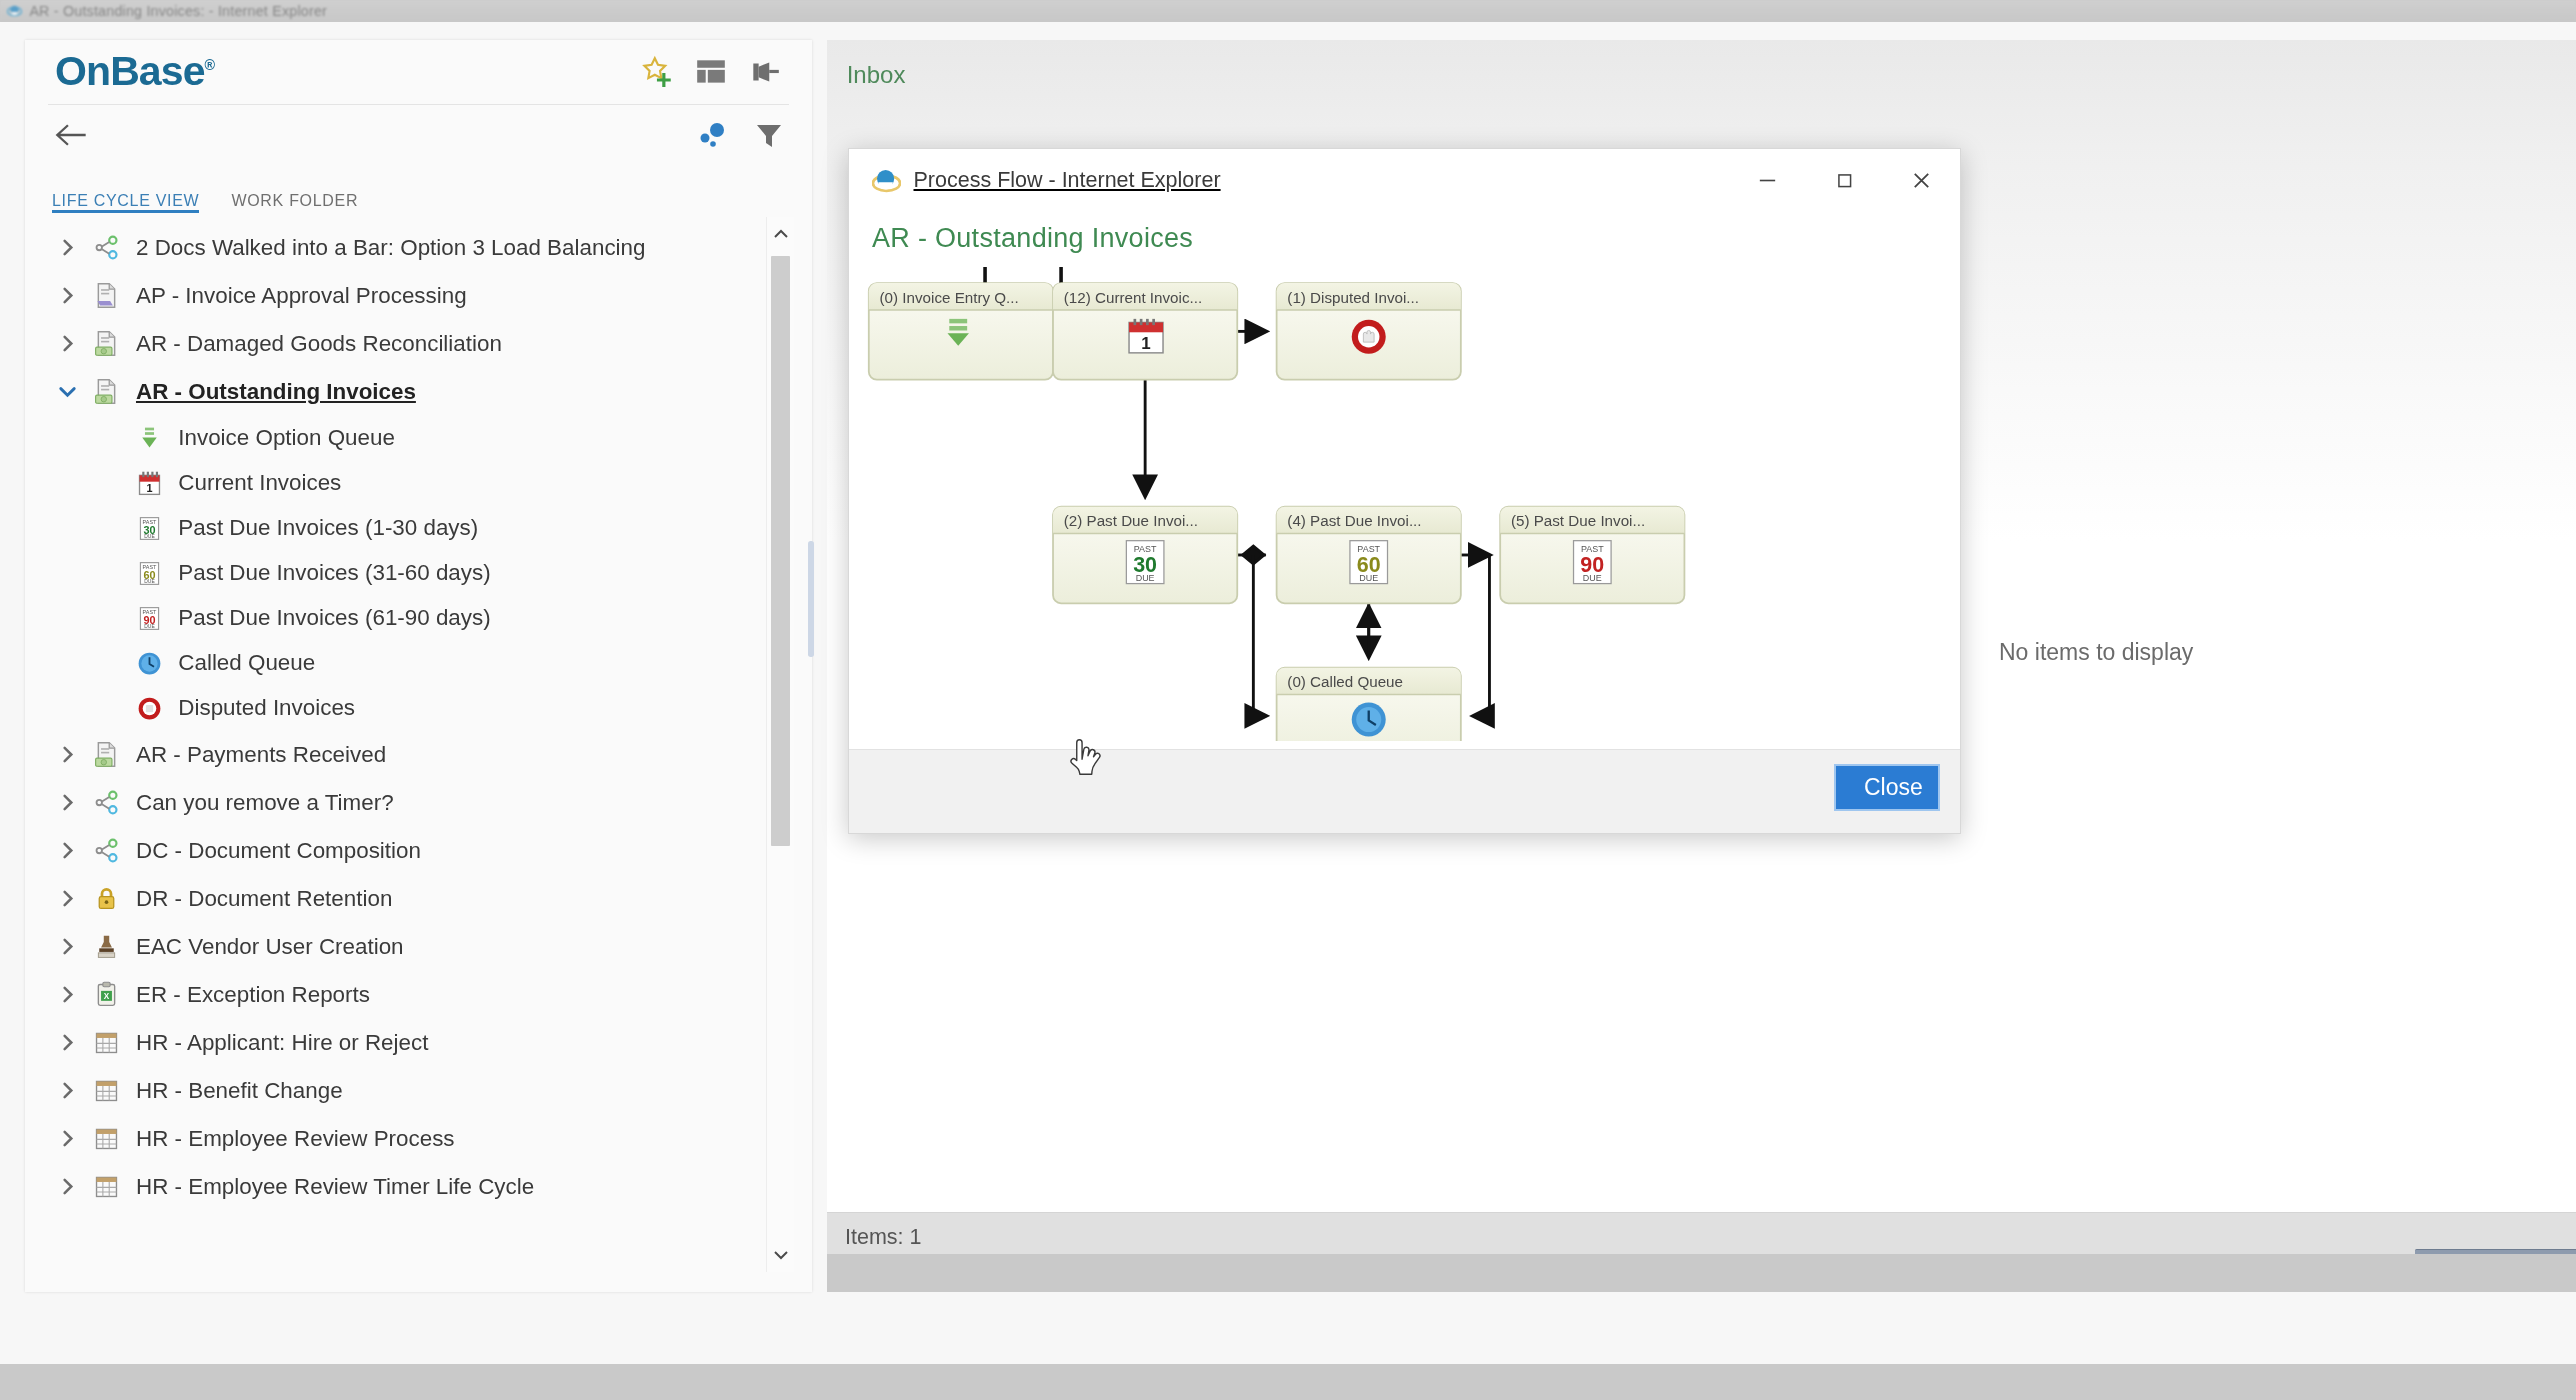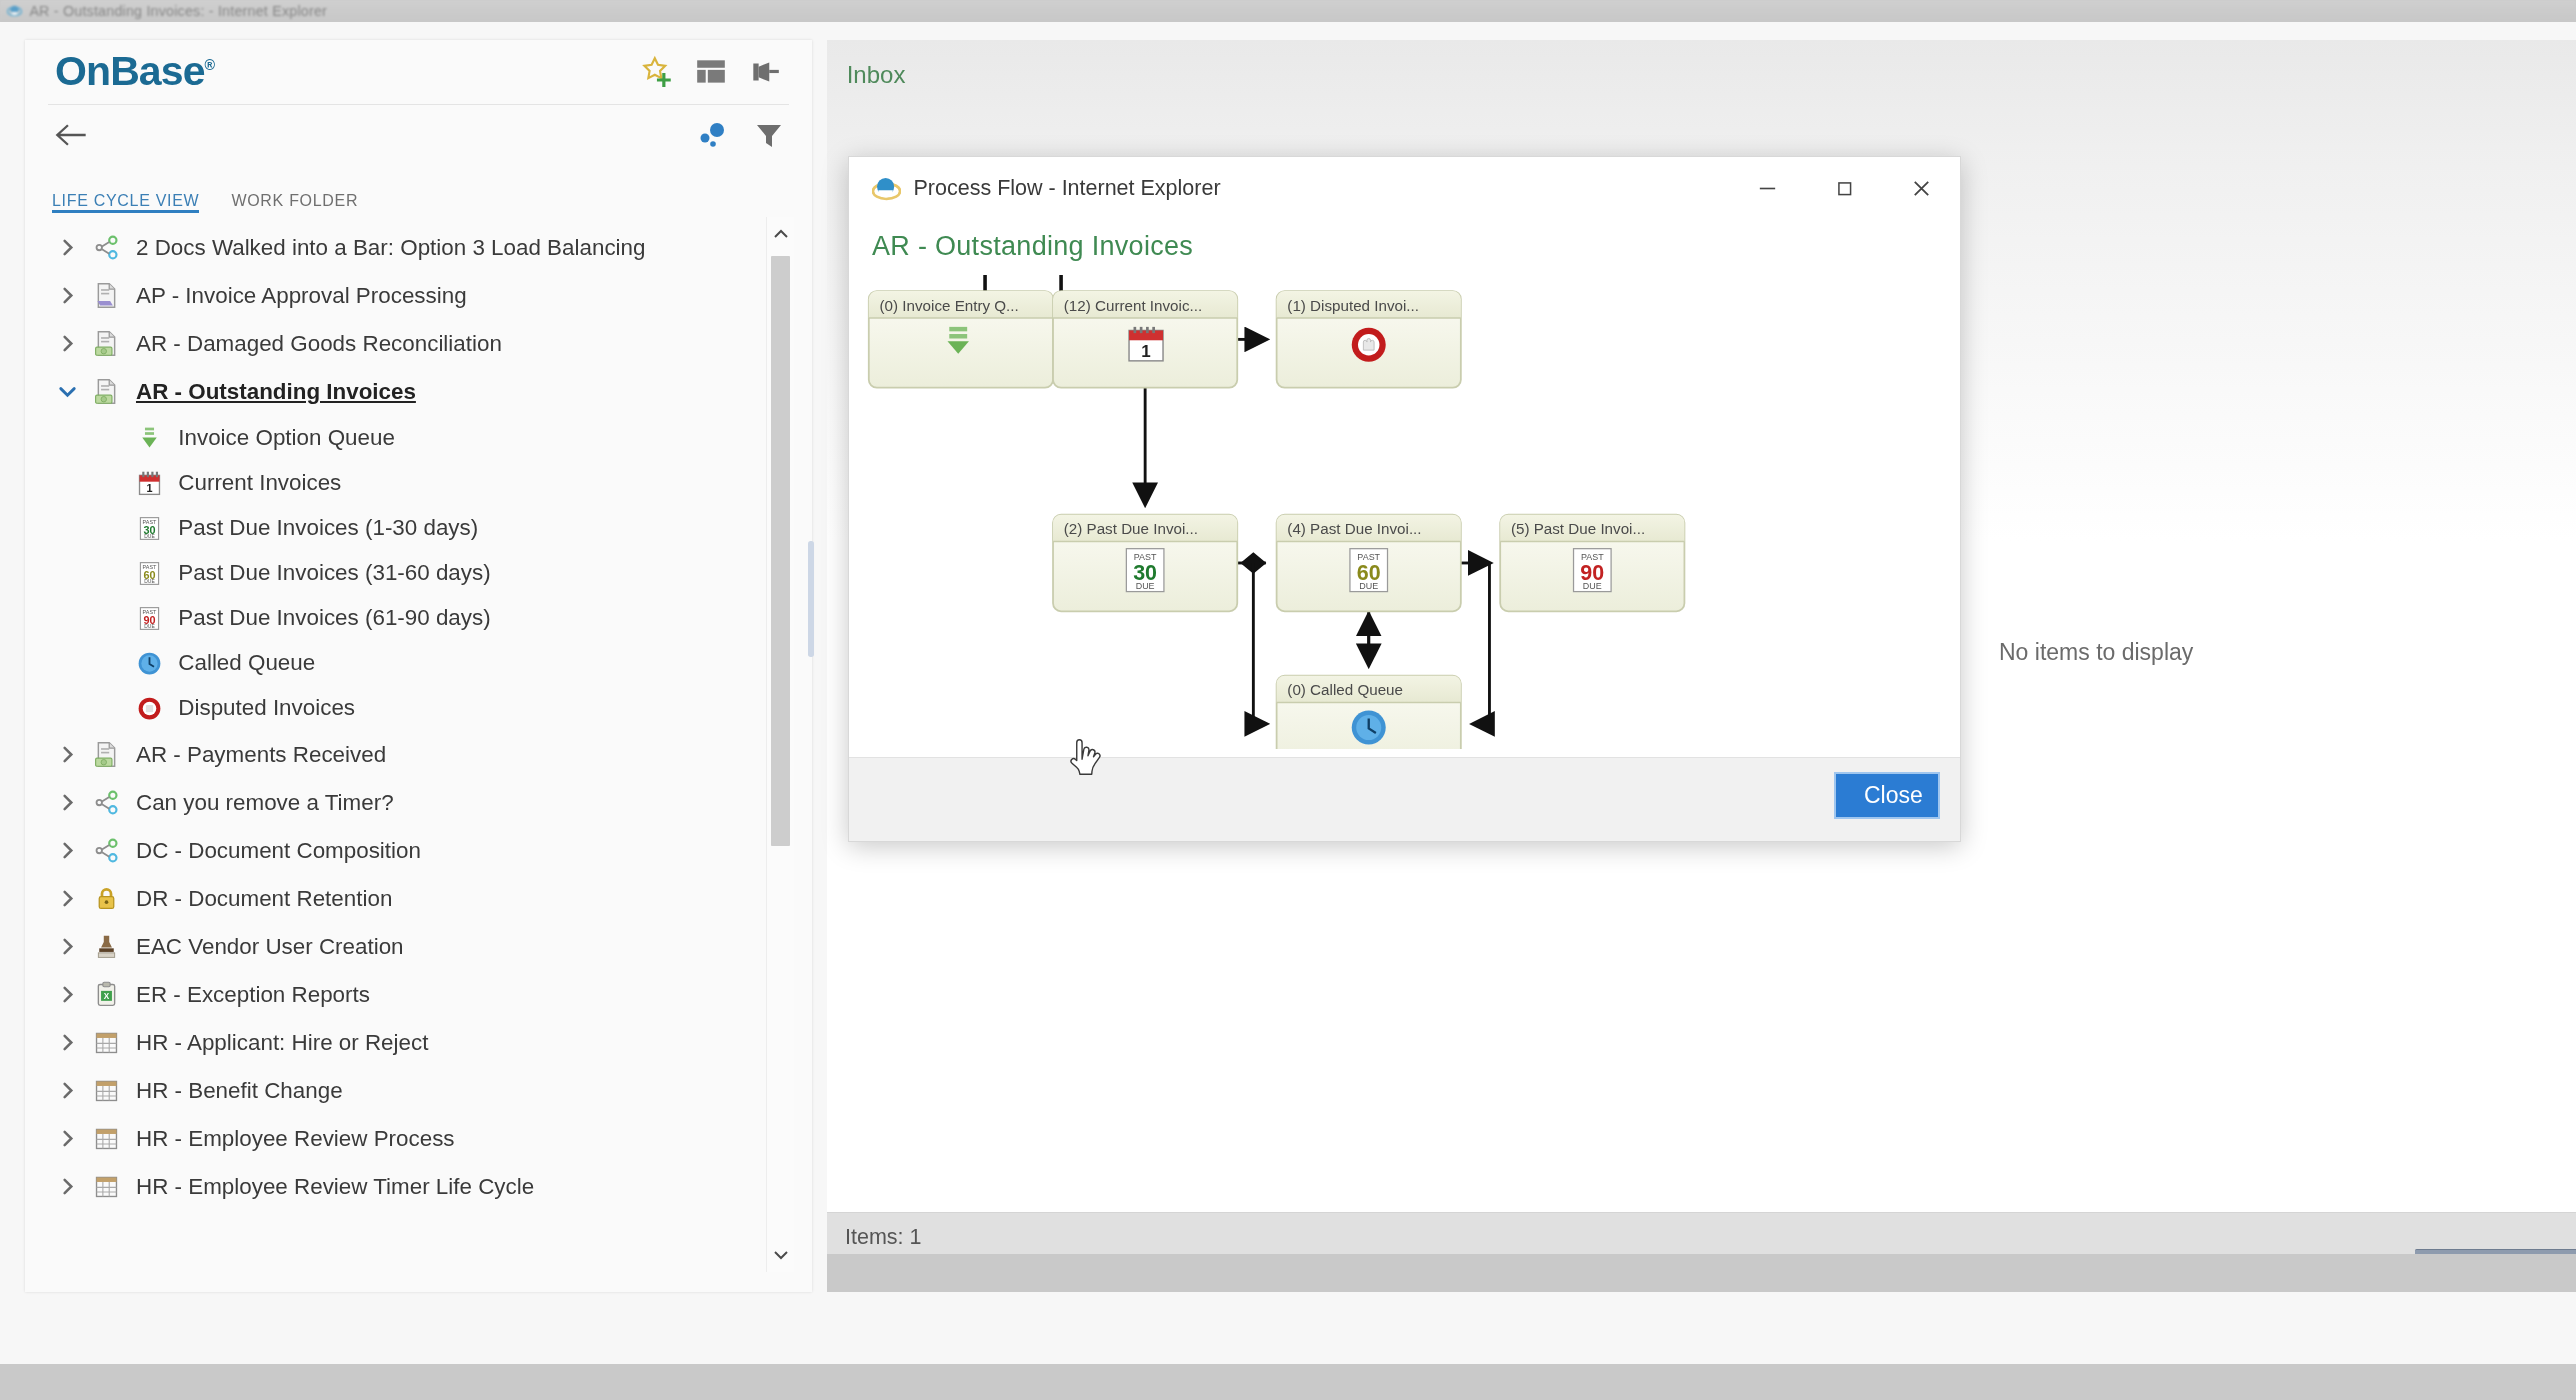--- a/index.html
+++ b/index.html
@@ -147,24 +147,25 @@
     position: absolute; left: 0; right: 0; top: 5.4px; height: 8px;
     background: #8e9bae; border-radius: 1.8px;
     border-top: 1.8px solid #6e7c90;
   }
   .bottom-strip {
     position: absolute; left: 0; right: 0; bottom: 0; height: 38px; background: #c9c9c9;
   }
 
   
   .dialog {
-    position: absolute; left: 848px; top: 134px; width: 1111px; height: 684px;
+    position: absolute; left: 848px; top: 126px; width: 1111px; height: 684px;
     background: #ffffff;
     border: 0.9px solid #d8d8d8;
     box-shadow: 0 5.4px 25px rgba(0,0,0,.22);
+    text-decoration: underline;
   }
   .dlg-title {
     position: relative; height: 64px; display: flex; align-items: center;
     padding: 0 0 0 23px; box-sizing: border-box;
   }
   .dlg-title .ie-ico { width: 29px; height: 29px; margin-right: 12.5px; }
   .dlg-title .txt { font-size: 21.5px; color: #3a3a3a; white-space: nowrap; }
   .dlg-ctrls { margin-left: auto; display: flex; align-items: center; }
   .dlg-ctrls .btn {
     width: 77px; height: 55px; display: flex; align-items: center;

